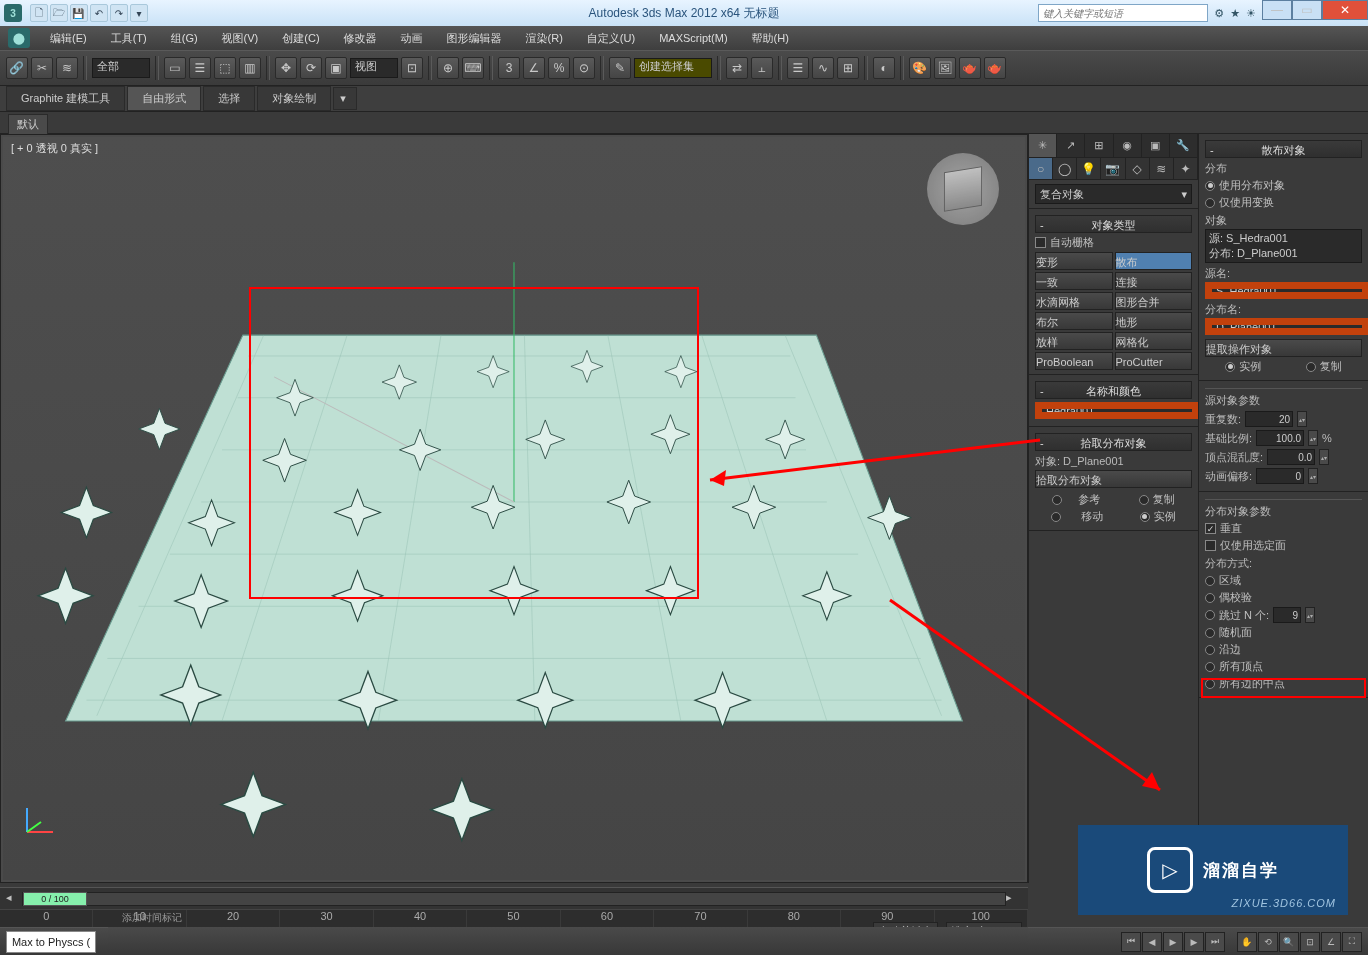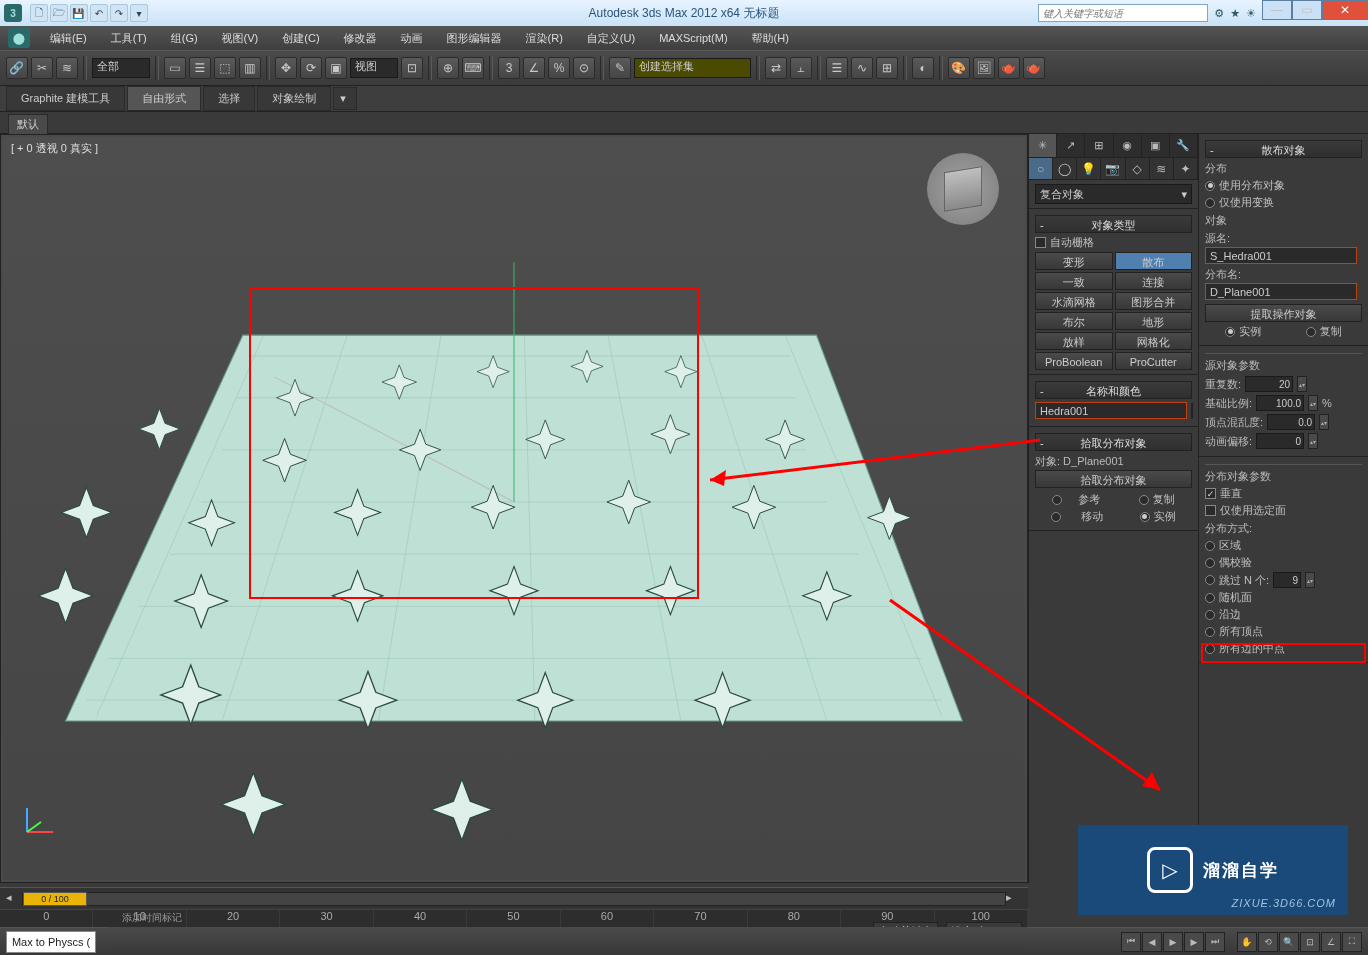--- a/index.html
+++ b/index.html
@@ -21,21 +21,21 @@
 
 .menubar { height: 24px; background: linear-gradient(#555,#3e3e3e); display:flex; align-items:center; padding:0 8px; gap:4px; color:#ddd; font-size:12px;}
 .menubar .menu-item{padding:3px 10px; cursor:default;}
 .menubar .app-menu{width:22px;height:20px;background:#2a6a6a;border-radius:3px;margin-right:6px;display:flex;align-items:center;justify-content:center;color:#9fe0d8;}
 
 .toolbar { height: 36px; background: linear-gradient(#4a4a4a,#3a3a3a); display:flex; align-items:center; padding:0 6px; gap:3px; border-top:1px solid #5a5a5a; border-bottom:1px solid #222;}
 .toolbar .tbtn{width:22px;height:22px;background:linear-gradient(#5a5a5a,#454545);border:1px solid #2a2a2a;border-radius:2px;display:flex;align-items:center;justify-content:center;color:#c8c8c8;font-size:12px;}
 .toolbar .sep{width:4px;height:24px;border-left:1px solid #2a2a2a;border-right:1px solid #5a5a5a;margin:0 2px;}
 .toolbar select,.toolbar .combo{height:20px;background:#2a2a2a;border:1px solid #1a1a1a;color:#ccc;font-size:11px;padding:0 4px;}
 .toolbar .combo-vw{width:48px;}
-.toolbar .combo-sel{width:117px;background:#4a4a00;}
+.toolbar .combo-sel{width:78px;background:#4a4a00;}
 
 .ribbon { height: 26px; background:#3e3e3e; display:flex; align-items:center; padding:0 6px; gap:2px; border-bottom:1px solid #222;}
 .ribbon .rtab{padding:4px 14px;color:#ccc;background:#383838;border:1px solid #2a2a2a;font-size:11px;}
 .ribbon .rtab.active{background:#555;}
 .ribbon-sub{height:22px;background:#3a3a3a;padding:2px 8px;color:#ccc;font-size:11px;border-bottom:1px solid #222;}
 .ribbon-sub .rsub{display:inline-block;padding:2px 8px;background:#4a4a4a;border:1px solid #2a2a2a;}
 
 
 .main { position:absolute; top:134px; left:0; right:0; bottom:72px; display:flex; }
 .viewport-wrap{flex:1;position:relative;background:#4a4a4a;border:1px solid #222;}
@@ -54,42 +54,42 @@
 .cmdtabs{height:24px;display:flex;background:#2d2d2d;border-bottom:1px solid #222;}
 .cmdtabs .ct{flex:1;display:flex;align-items:center;justify-content:center;border-right:1px solid #222;color:#bbb;}
 .cmdtabs .ct.active{background:#555;}
 .subtabs{height:22px;display:flex;background:#333;border-bottom:1px solid #222;}
 .subtabs .st{flex:1;display:flex;align-items:center;justify-content:center;font-size:12px;color:#bbb;border-right:1px solid #222;}
 .subtabs .st.active{background:#4a6a8a;}
 .rollout{border-bottom:1px solid #222;padding:4px 6px;}
 .rollout-hd{height:18px;background:linear-gradient(#3a3a3a,#2f2f2f);color:#ddd;text-align:center;font-size:11px;line-height:18px;margin:2px 0;border:1px solid #222;position:relative;}
 .rollout-hd .collapse{position:absolute;left:4px;}
 .btn-grid{display:grid;grid-template-columns:1fr 1fr;gap:2px;margin-top:2px;}
-.pbtn{height:18px;background:linear-gradient(#4a4a4a,#383838);border:1px solid #222;color:#ccc;text-align:center;line-height:18px;font-size:11px;}
+.pbtn{height:18px;background:linear-gradient(#4a4a4a,#383838);border:1px solid #222;color:#ccc;text-align:left;line-height:18px;font-size:11px;}
 .pbtn.active{background:#5080b0;}
 .pbtn.full{grid-column:1/3;}
 .field-row{display:flex;align-items:center;margin:3px 0;gap:4px;}
 .field-row label{flex:0 0 auto;color:#bbb;}
-.txtfield{flex:1;height:17px;background:#2a2a2a;border:1px solid #c2410c;color:#ccc;padding:0 4px;}
+.txtfield{flex:1;height:17px;background:#2a2a2a;border:7px solid #c2410c;color:#ccc;padding:0 4px;}
 .spinner{width:48px;height:16px;background:#2a2a2a;border:1px solid #1a1a1a;color:#ccc;text-align:right;padding:0 2px;font-size:10px;}
 .spinbtn{width:10px;height:16px;background:#4a4a4a;border:1px solid #222;display:flex;flex-direction:column;align-items:center;justify-content:center;font-size:6px;color:#aaa;}
 .swatch{width:16px;height:16px;background:#6db8a8;border:1px solid #222;}
 .radio-row{display:flex;align-items:center;gap:4px;margin:2px 0;}
 .radio{width:10px;height:10px;border-radius:50%;border:1px solid #888;background:#2a2a2a;display:flex;align-items:center;justify-content:center;}
 .radio.on::after{content:'';width:5px;height:5px;border-radius:50%;background:#ccc;}
 .check{width:11px;height:11px;border:1px solid #888;background:#2a2a2a;display:flex;align-items:center;justify-content:center;}
 .check.on::after{content:'✓';font-size:9px;color:#ddd;}
 .dropdown{height:20px;background:#2a2a2a;border:1px solid #1a1a1a;color:#ccc;padding:0 4px;display:flex;align-items:center;justify-content:space-between;}
 .listbox{height:34px;background:#2a2a2a;border:1px solid #1a1a1a;color:#ccc;font-size:10px;padding:1px 3px;}
 .group-label{color:#bbb;margin:3px 0 1px;}
 
 
 .timeslider{position:absolute;left:0;right:340px;bottom:46px;height:22px;background:#333;border-top:1px solid #555;display:flex;align-items:center;padding:0 6px;}
 .timeslider .slider-track{flex:1;height:14px;background:#444;border:1px solid #222;position:relative;}
-.timeslider .thumb{position:absolute;left:0;top:-1px;width:64px;height:14px;background:#eab308;border:1px solid #555;font-size:9px;color:#222;text-align:center;line-height:13px;}
+.timeslider .thumb{position:absolute;left:0;top:-1px;width:64px;height:14px;background:#86efac;border:1px solid #555;font-size:9px;color:#222;text-align:center;line-height:13px;}
 .trackbar{position:absolute;left:0;right:340px;bottom:28px;height:18px;background:#2d2d2d;border-top:1px solid #444;display:flex;color:#aaa;font-size:9px;}
 .trackbar .tick{flex:1;text-align:center;border-right:1px solid #3a3a3a;}
 .statusbar{position:absolute;left:0;right:0;bottom:0;height:28px;background:linear-gradient(#4a4a4a,#383838);border-top:1px solid #555;display:flex;align-items:center;padding:0 6px;gap:8px;color:#bbb;font-size:10px;}
 .statusbar .sfield{background:#2a2a2a;border:1px solid #1a1a1a;padding:1px 4px;}
 .statusbar .mxs{width:90px;height:22px;background:#fff;border:1px solid #888;color:#222;text-align:center;line-height:20px;}
 .statusbar .play-ctrls{display:flex;gap:1px;margin-left:auto;}
 .statusbar .play-ctrls .pc{width:20px;height:20px;background:#4a4a4a;border:1px solid #222;display:flex;align-items:center;justify-content:center;font-size:9px;}
 .statusbar .autokey{padding:1px 4px;background:#3a3a3a;border:1px solid #222;}
 .prompt-area{position:absolute;left:108px;right:340px;bottom:0;height:28px;background:linear-gradient(#4a4a4a,#383838);display:flex;flex-direction:column;justify-content:center;padding:0 6px;font-size:10px;color:#bbb;}
 
@@ -425,20 +425,24 @@
         <div class="group-label">分布</div>
         <div class="radio-row">
             <div class="radio on"></div>
             <label>使用分布对象</label>
           </div>
         <div class="radio-row">
             <div class="radio"></div>
             <label>仅使用变换</label>
           </div>
         <div class="group-label">对象</div>
+        <div class="listbox">
+          <div>源: S_Hedra001</div>
+          <div>分布: D_Plane001</div>
+        </div>
         <div class="group-label">源名:</div>
         <input class="txtfield" value="S_Hedra001" style="">
         <div class="group-label">分布名:</div>
         <input class="txtfield" value="D_Plane001" style="">
         <div class="pbtn" style="width:100%;margin-top:4px;">提取操作对象</div>
         <div class="radio-row" style="justify-content:space-around;">
           <div style="display:flex;align-items:center;gap:4px;">
               <div class="radio on"></div>
               <label>实例</label>
             </div>

